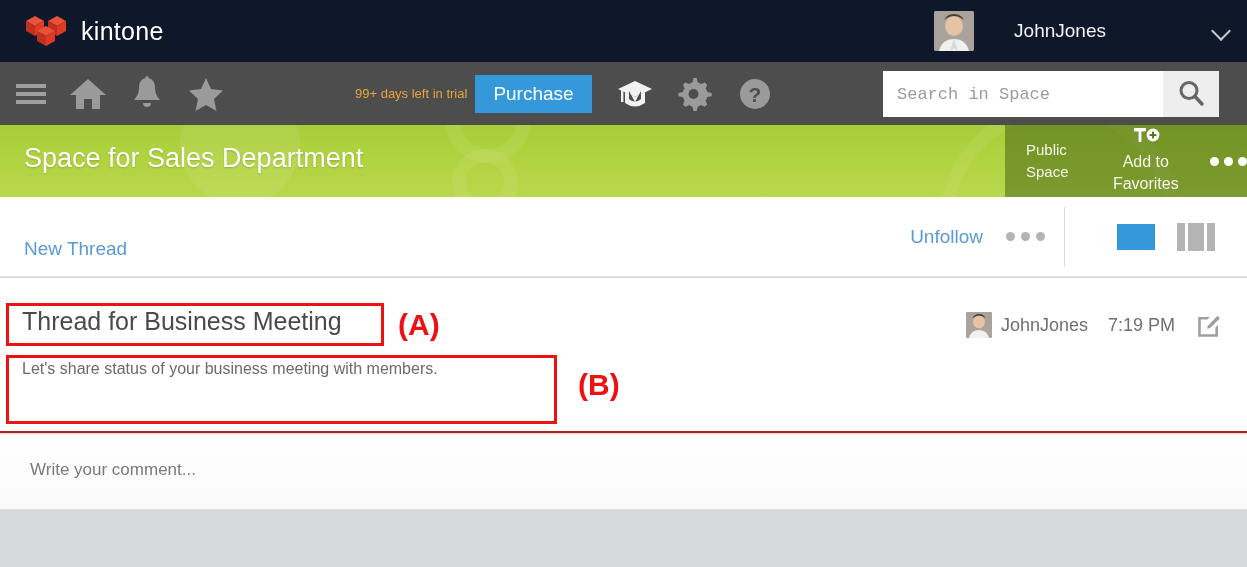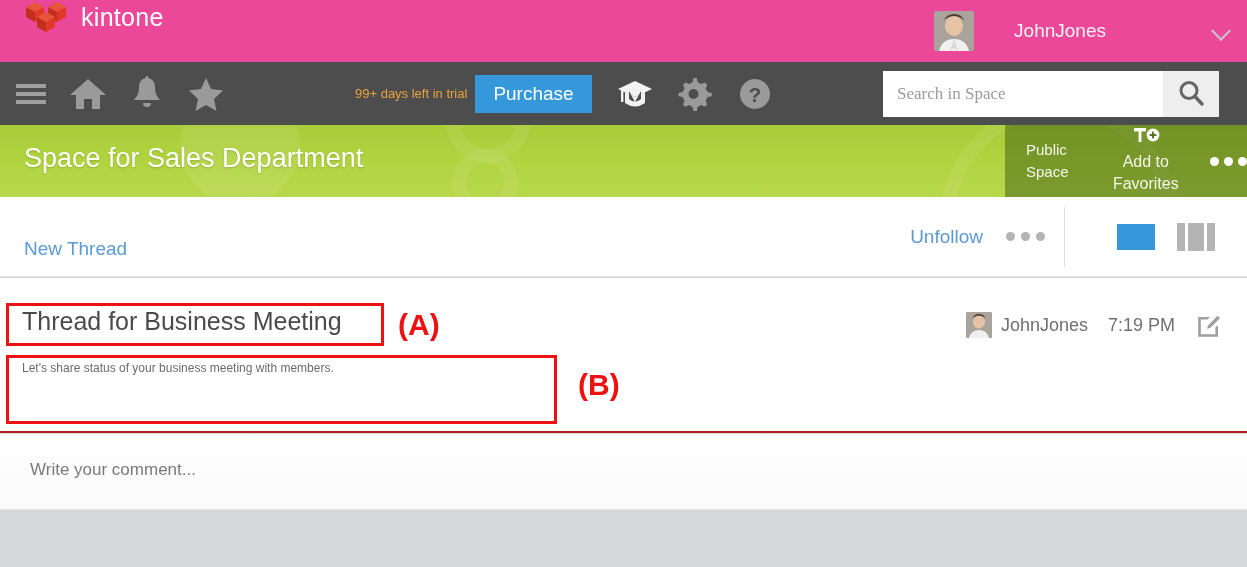--- a/index.html
+++ b/index.html
@@ -7,22 +7,22 @@
     width: 1247px; height: 567px;
     background: #ffffff;
     font-family: "Liberation Sans", sans-serif;
     overflow: hidden;
   }
   #app { position: relative; width: 1247px; height: 567px; background:#d6d9da; }
 
   
   .topbar {
     position: absolute; left:0; top:0; width:1247px; height:62px;
-    background:#ec4899;
-    display:flex; align-items:flex-start;
+    background:#0f172a;
+    display:flex; align-items:center;
   }
   .logo-wrap { display:flex; align-items:center; margin-left:24px; }
   .logo-mark { width:44px; height:34px; position:relative; }
   .logo-text { color:#ffffff; font-size:25px; letter-spacing:0.3px; margin-left:13px; font-weight:400; }
 
   .user-area {
     position:absolute; right:0; top:0; height:62px;
     display:flex; align-items:center; padding-right:14px;
   }
   .avatar-top {
@@ -65,21 +65,21 @@
   .ic-gear { width:46px; height:46px; margin-left:14px; }
   .ic-help { width:46px; height:46px; margin-left:14px; }
 
   .searchbox {
     position:absolute; right:28px; top:9px; height:46px; width:336px;
     display:flex; background:#ffffff;
   }
   .search-input {
     flex:1; border:none; outline:none; background:#ffffff;
     font-size:17px; color:#555; padding:0 14px;
-    font-family:Liberation Serif, serif;
+    font-family:Liberation Mono, monospace;
   }
   .search-input::placeholder { color:#9b9b9b; }
   .search-btn {
     width:56px; background:#eeeeee; border:none; cursor:pointer;
     display:flex; align-items:center; justify-content:center;
   }
 
   
   .space-banner {
     position:absolute; left:0; top:125px; width:1247px; height:72px;
@@ -148,21 +148,21 @@
   }
   .thread-meta {
     position:absolute; right:24px; top:34px; display:flex; align-items:center;
   }
   .avatar-sm { width:26px; height:26px; border-radius:2px; overflow:hidden; position:relative; background:#8b7f75; flex:none; }
   .meta-name { color:#707070; font-size:18px; margin-left:9px; }
   .meta-time { color:#707070; font-size:18px; margin-left:20px; }
   .edit-ico { margin-left:22px; width:26px; height:26px; cursor:pointer; }
 
   .thread-text {
-    position:absolute; left:22px; top:78px; color:#6b6b6b; font-size:12px; line-height:25px;
+    position:absolute; left:22px; top:78px; color:#6b6b6b; font-size:16px; line-height:25px;
   }
 
   
   .comment-area {
     position:absolute; left:0; top:434px; width:1247px; height:76px;
     background:linear-gradient(180deg,#ffffff 0%,#fafafa 100%);
     border-bottom:1px solid #e0e0e0;
   }
   .comment-placeholder {
     position:absolute; left:30px; top:26px; color:#7a7a7a; font-size:17px; 

